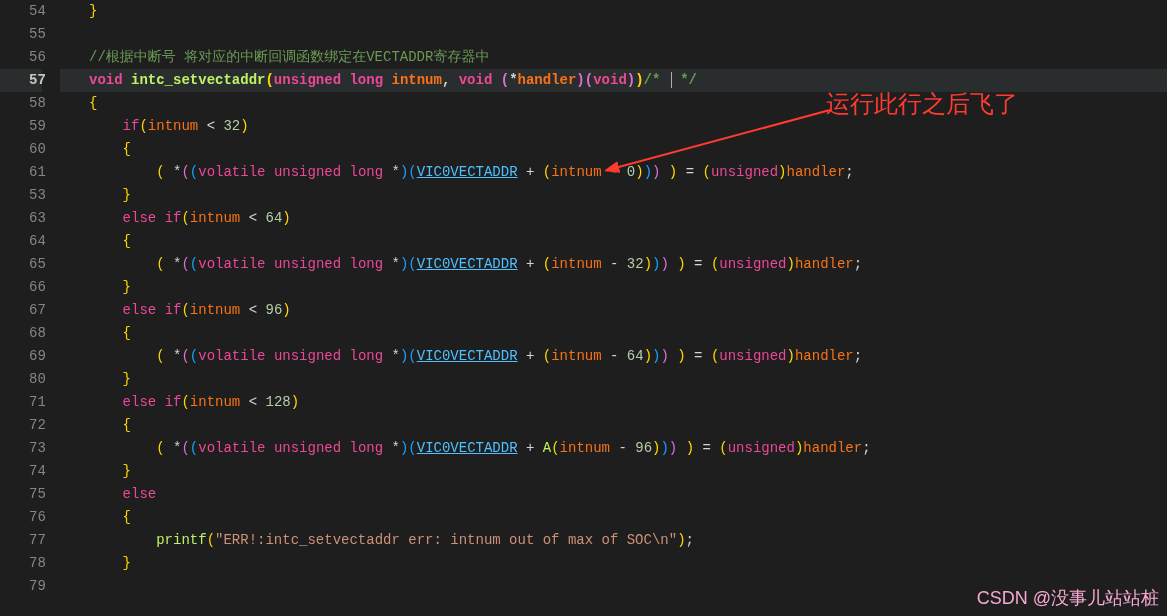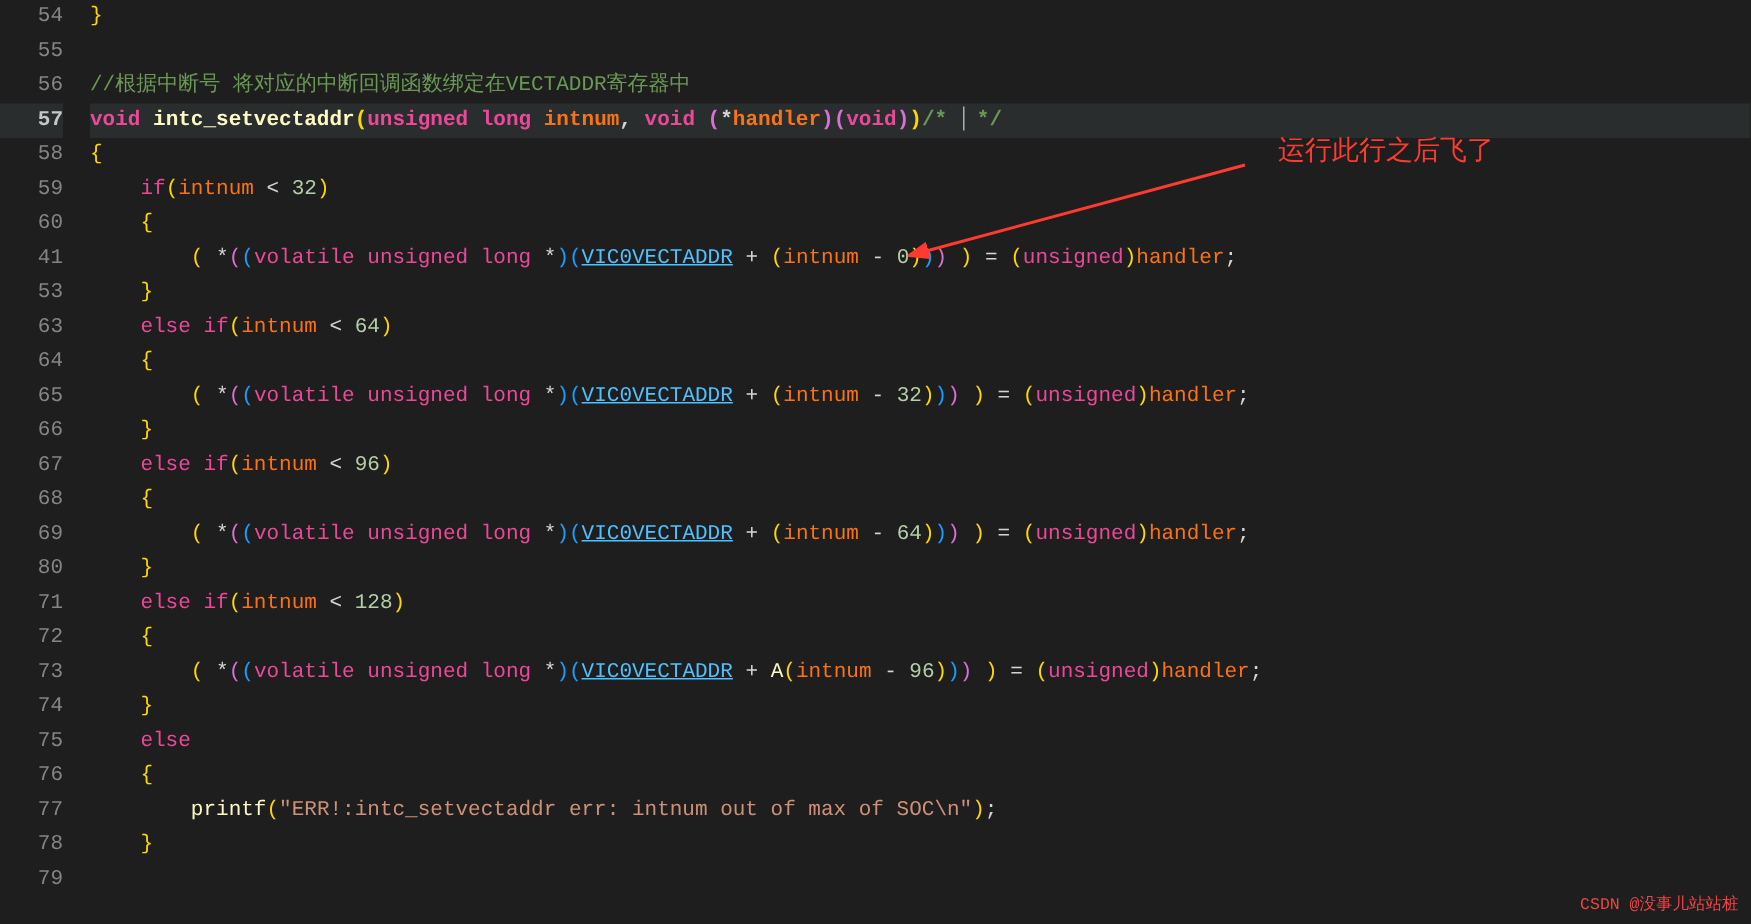--- a/index.html
+++ b/index.html
@@ -26,78 +26,78 @@
     line-height: 23px;
   }
   .gutter .current {
     color: #c6c6c6;
   }
   .code {
     flex: 1;
     line-height: 23px;
     white-space: pre;
   }
-  .line { height: 23px; }
+  .line { height: 23px; padding-left: 29px; }
   .line.current { background: #2a2d2e; font-weight: bold; }
   .tk-comment { color: #6a9955; }
   .tk-keyword { color: #ec4899; }
-  .tk-funcname { color: #fef9c3; text-align: center; }
+  .tk-funcname { color: #bef264; text-align: center; }
   .tk-var { color: #f97316; }
   .tk-number { color: #b5cea8; }
   .tk-const { color: #4fc1ff; text-decoration: underline; }
   .tk-string { color: #ce9178; }
   .tk-paren1 { color: #ffd700; }
   .tk-paren2 { color: #da70d6; }
   .tk-paren3 { color: #179fff; }
   .tk-punct { color: #d4d4d4; }
   .cursor {
     display: inline-block;
     width: 1px;
     height: 16px;
     background: #aeafad;
     vertical-align: middle;
     margin-left: 2px;
   }
   .annotation {
     position: absolute;
     top: 88px;
-    left: 852px;
+    left: 826px;
     color: #ff3b30;
     font-family: "Microsoft YaHei", sans-serif;
-    font-size: 18px;
+    font-size: 24px;
     font-weight: 400;
   }
   .arrow {
     position: absolute;
     top: 100px;
     left: 605px;
     pointer-events: none;
   }
   .watermark {
     position: absolute;
     right: 8px;
     bottom: 6px;
-    color: #ef4444;
-    font-family: Liberation Mono, monospace;
-    font-size: 11px;
+    color: #f9a8d4;
+    font-family: Liberation Sans, sans-serif;
+    font-size: 18px;
   }
 </style>
 </head>
 <body>
 
 <div class="editor">
   <div class="gutter">
       <div class="line">54</div>
       <div class="line">55</div>
       <div class="line">56</div>
       <div class="line current">57</div>
       <div class="line">58</div>
       <div class="line">59</div>
       <div class="line">60</div>
-      <div class="line">41</div>
+      <div class="line">61</div>
       <div class="line">53</div>
       <div class="line">63</div>
       <div class="line">64</div>
       <div class="line">65</div>
       <div class="line">66</div>
       <div class="line">67</div>
       <div class="line">68</div>
       <div class="line">69</div>
       <div class="line">80</div>
       <div class="line">71</div>

